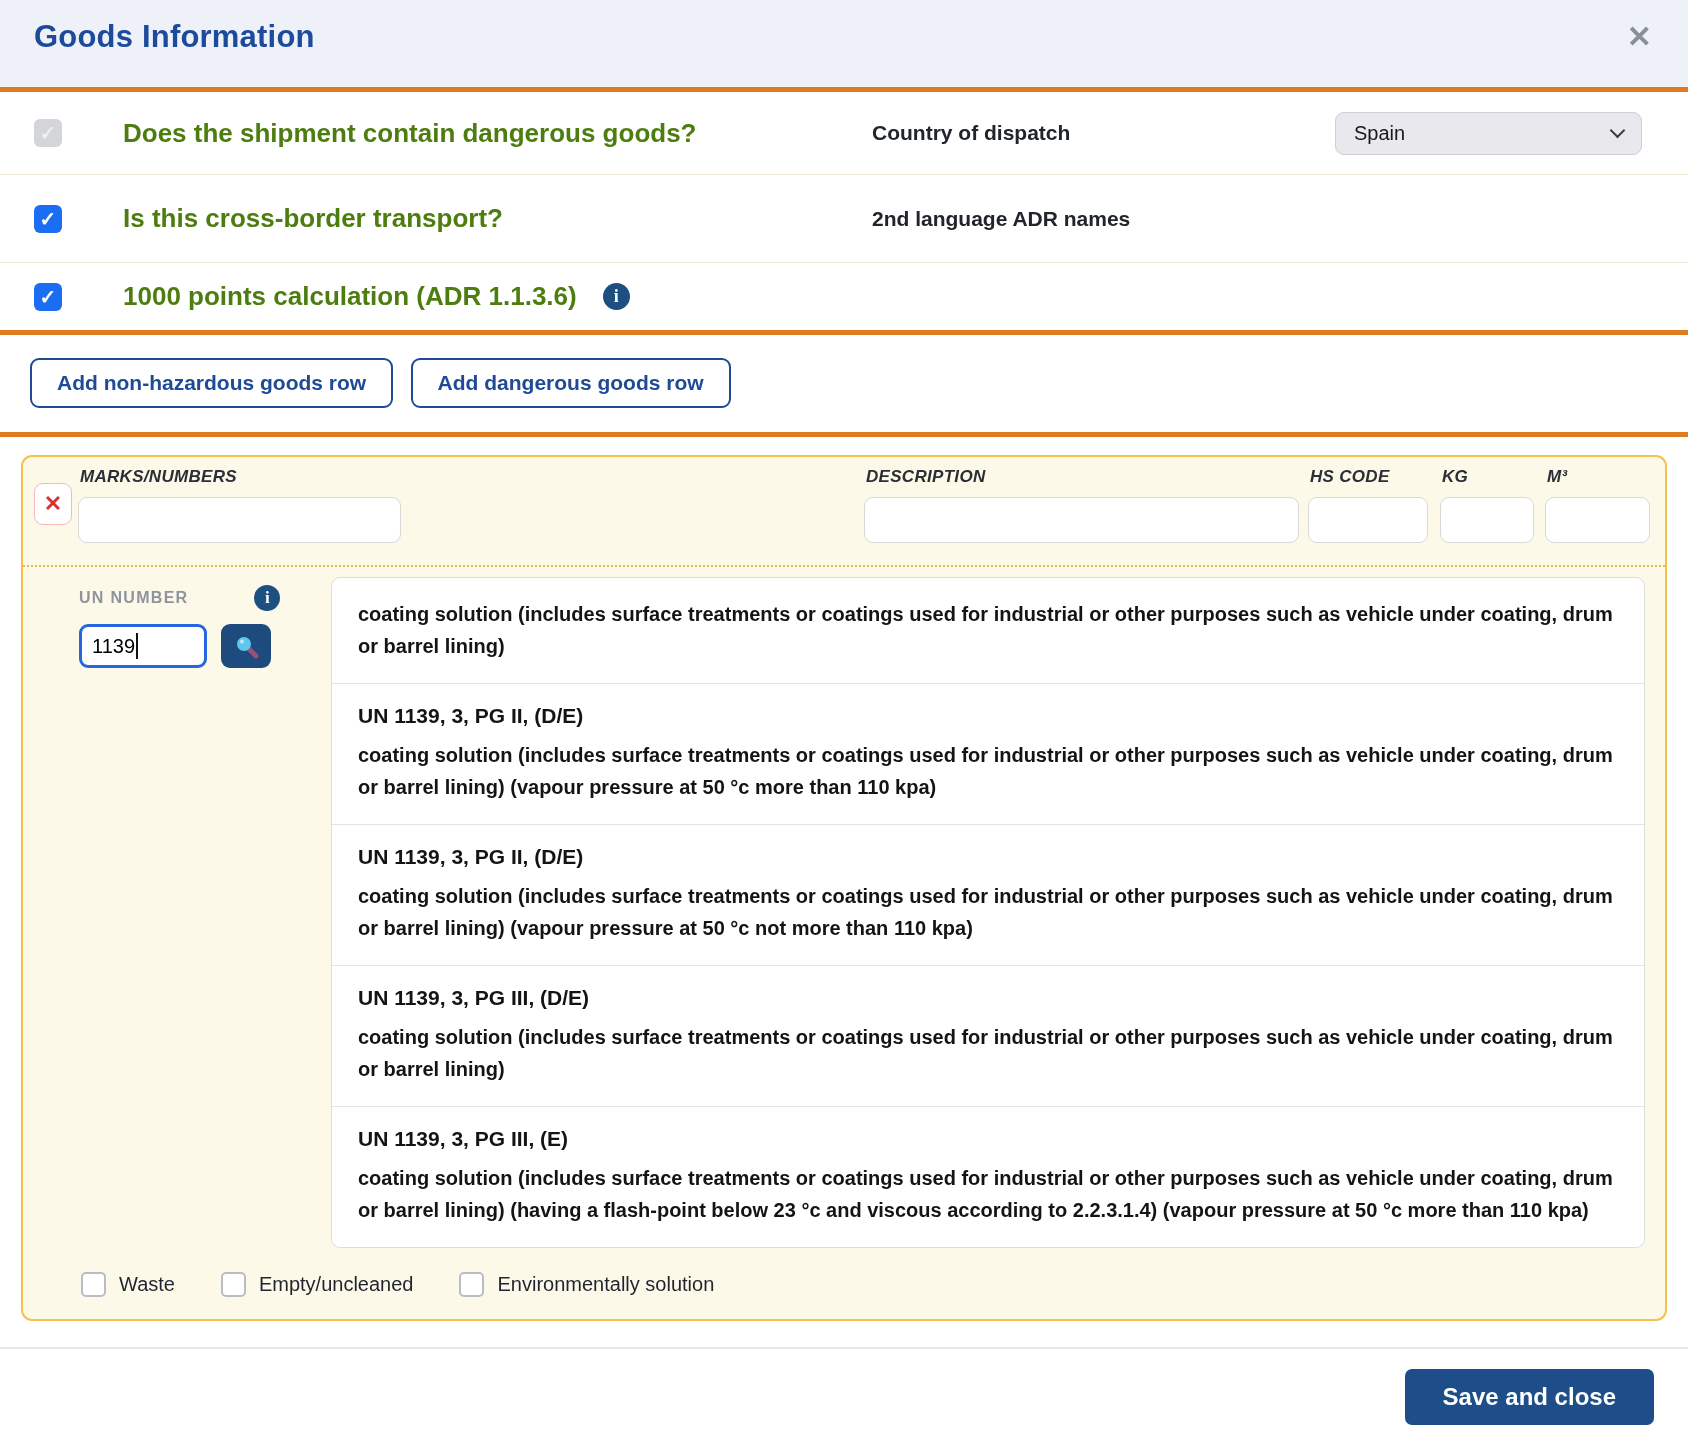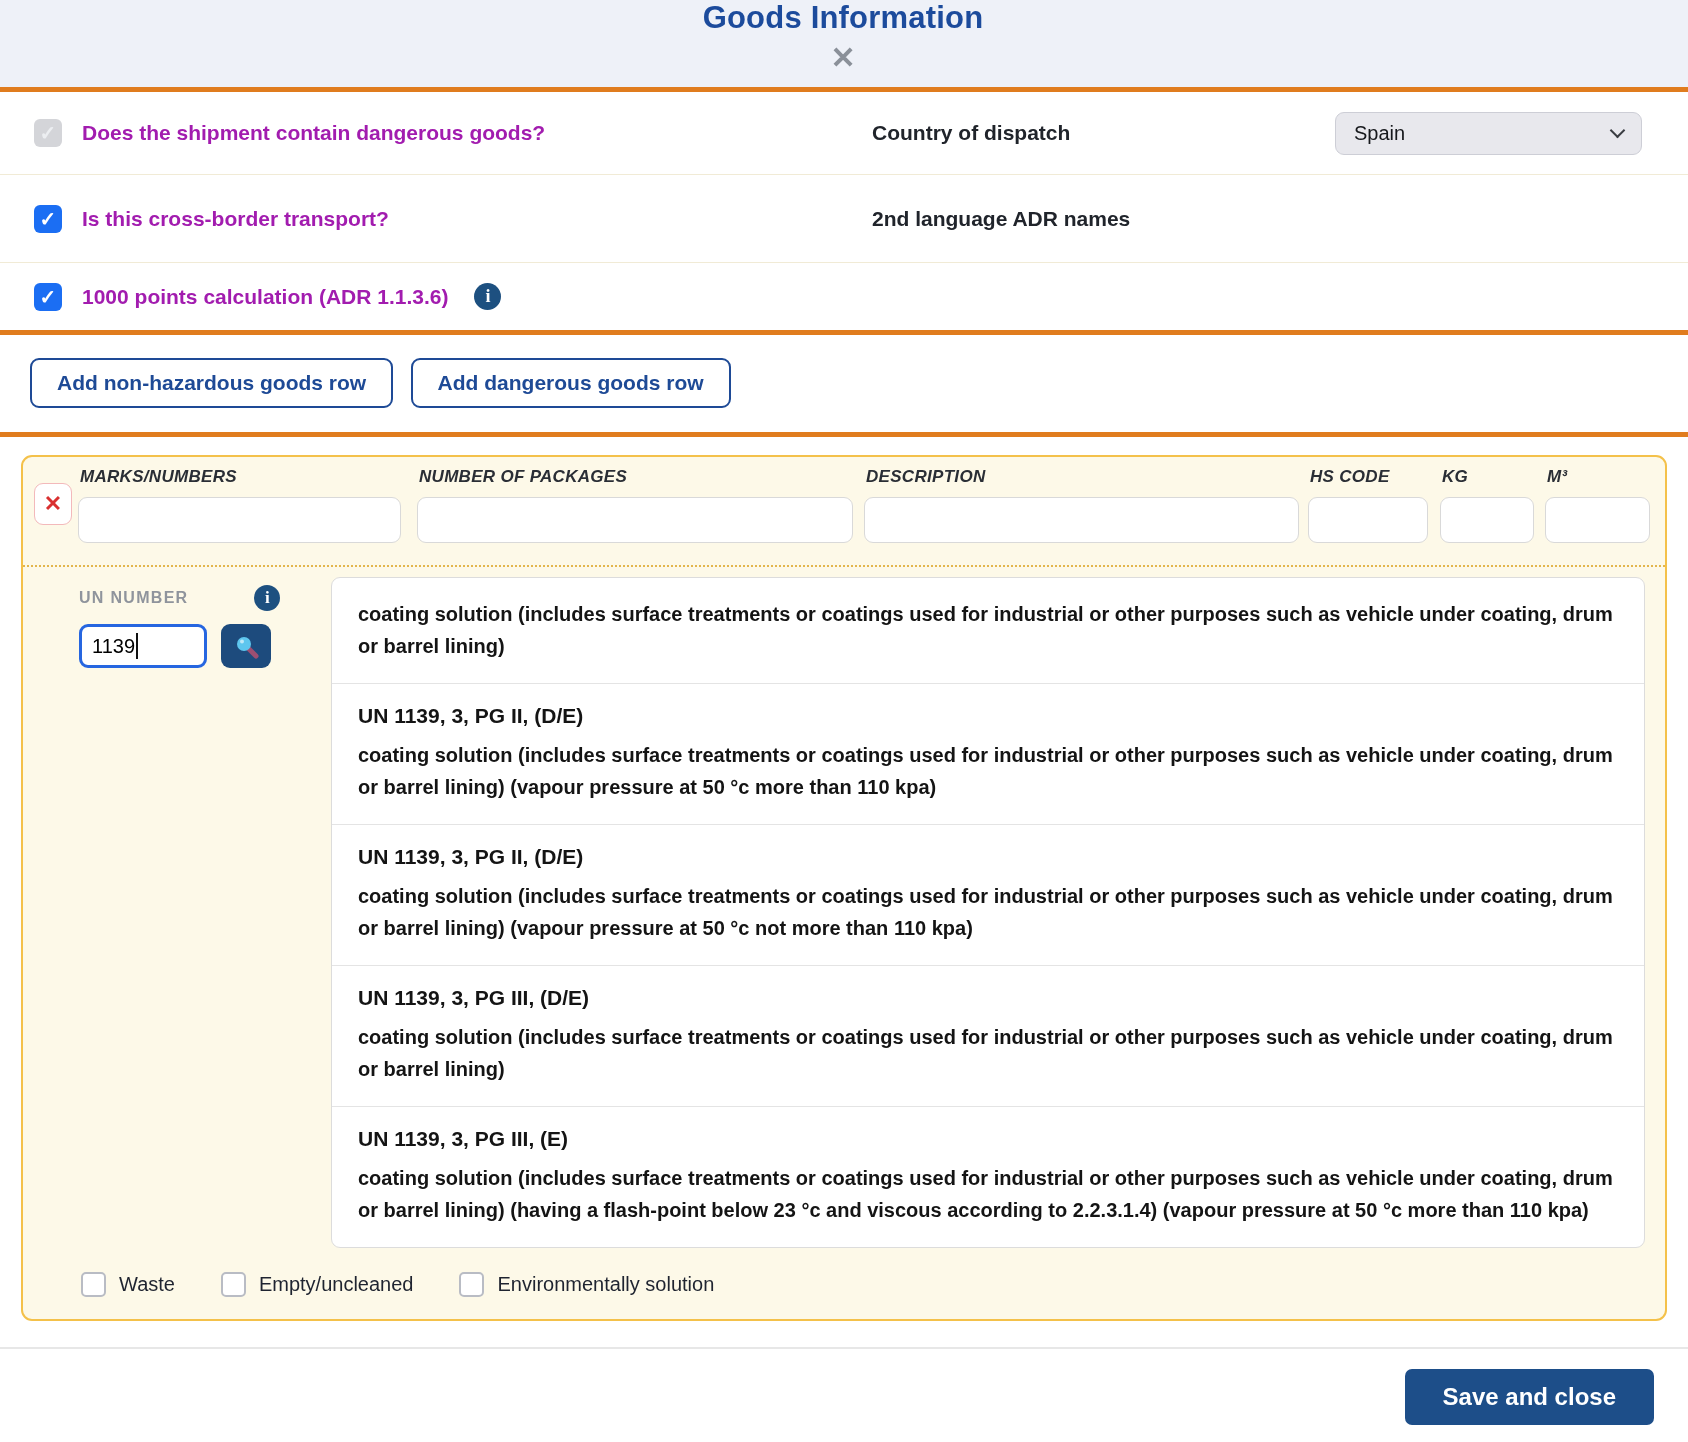--- a/index.html
+++ b/index.html
@@ -1,39 +1,39 @@
 <!DOCTYPE html>
 <html><head>
 <meta charset="utf-8">
 <style>
   * { margin:0; padding:0; box-sizing:border-box; }
   html,body { width:1688px; height:1442px; overflow:hidden; background:#ffffff;
     font-family:"Liberation Sans", sans-serif; color:#1a1d21; position:relative; }
 
   
   .modal-header { height:92px; background:#eef1f8; border-bottom:5px solid #e07c1e;
-    display:flex; align-items:center; justify-content:space-between; padding:0 36px 14px 34px;flex-direction:column; }
+    display:flex; align-items:center; justify-content:space-between; padding:0 36px 14px 34px; }
   .modal-title { color:#1c4b9c; font-size:31px; font-weight:bold; letter-spacing:0.2px; }
   .close-btn { color:#8a9099; font-size:30px; line-height:1; cursor:pointer; font-weight:bold; }
 
   
   .form-row { position:relative; display:flex; align-items:center; padding-left:34px;
     border-bottom:1px solid #f1ebd6; }
   .form-row.r1 { height:83px; }
   .form-row.r2 { height:88px; }
   .form-row.r3 { height:67px; border-bottom:none; }
   .orange-divider { height:5px; background:#e07c1e; }
 
   .cb { width:28px; height:28px; border-radius:6px; margin-right:20px; flex-shrink:0;
     display:flex; align-items:center; justify-content:center;
     font-size:20px; font-weight:bold; }
   .cb.blue { background:#1b6ef3; color:#ffffff; }
   .cb.gray { background:#d4d5d9; color:#eceef1; }
   .cb.empty { background:#ffffff; border:2px solid #b9bcc4; color:transparent; }
-  .form-label { font-size:21px; font-weight:bold; color:#a21caf; }
+  .form-label { font-size:26px; font-weight:bold; color:#4d7c0f;margin-left:41px; }
 
   .right-label { position:absolute; left:872px; font-size:21px; font-weight:bold; color:#20242b; }
   .select { position:absolute; right:46px; width:307px; height:43px; background:#e8e8ed;
     border:1px solid #cdced6; border-radius:9px; display:flex; align-items:center;
     padding:0 18px; font-size:20px; color:#16181c; cursor:pointer; }
   .chevron { margin-left:auto; width:11px; height:11px; border-right:2.5px solid #3a3d42;
     border-bottom:2.5px solid #3a3d42; transform:rotate(45deg); margin-top:-6px; }
 
   .info-icon { width:27px; height:27px; border-radius:50%; background:#1d5080; color:#ffffff;
     display:inline-flex; align-items:center; justify-content:center;
@@ -143,24 +143,20 @@
 <div class="card">
 
   <div class="card-head">
     <div class="del-btn">
       <span>✕</span>
     </div>
     <div class="col c-mn">
       <span class="col-label">MARKS/NUMBERS</span>
       <input style="">
     </div>
-    <div class="col c-nop">
-      <span class="col-label">NUMBER OF PACKAGES</span>
-      <input style="">
-    </div>
     <div class="col c-dsc">
       <span class="col-label">DESCRIPTION</span>
       <input style="">
     </div>
     <div class="col c-hs">
       <span class="col-label">HS CODE</span>
       <input style="">
     </div>
     <div class="col c-kg">
       <span class="col-label">KG</span>

